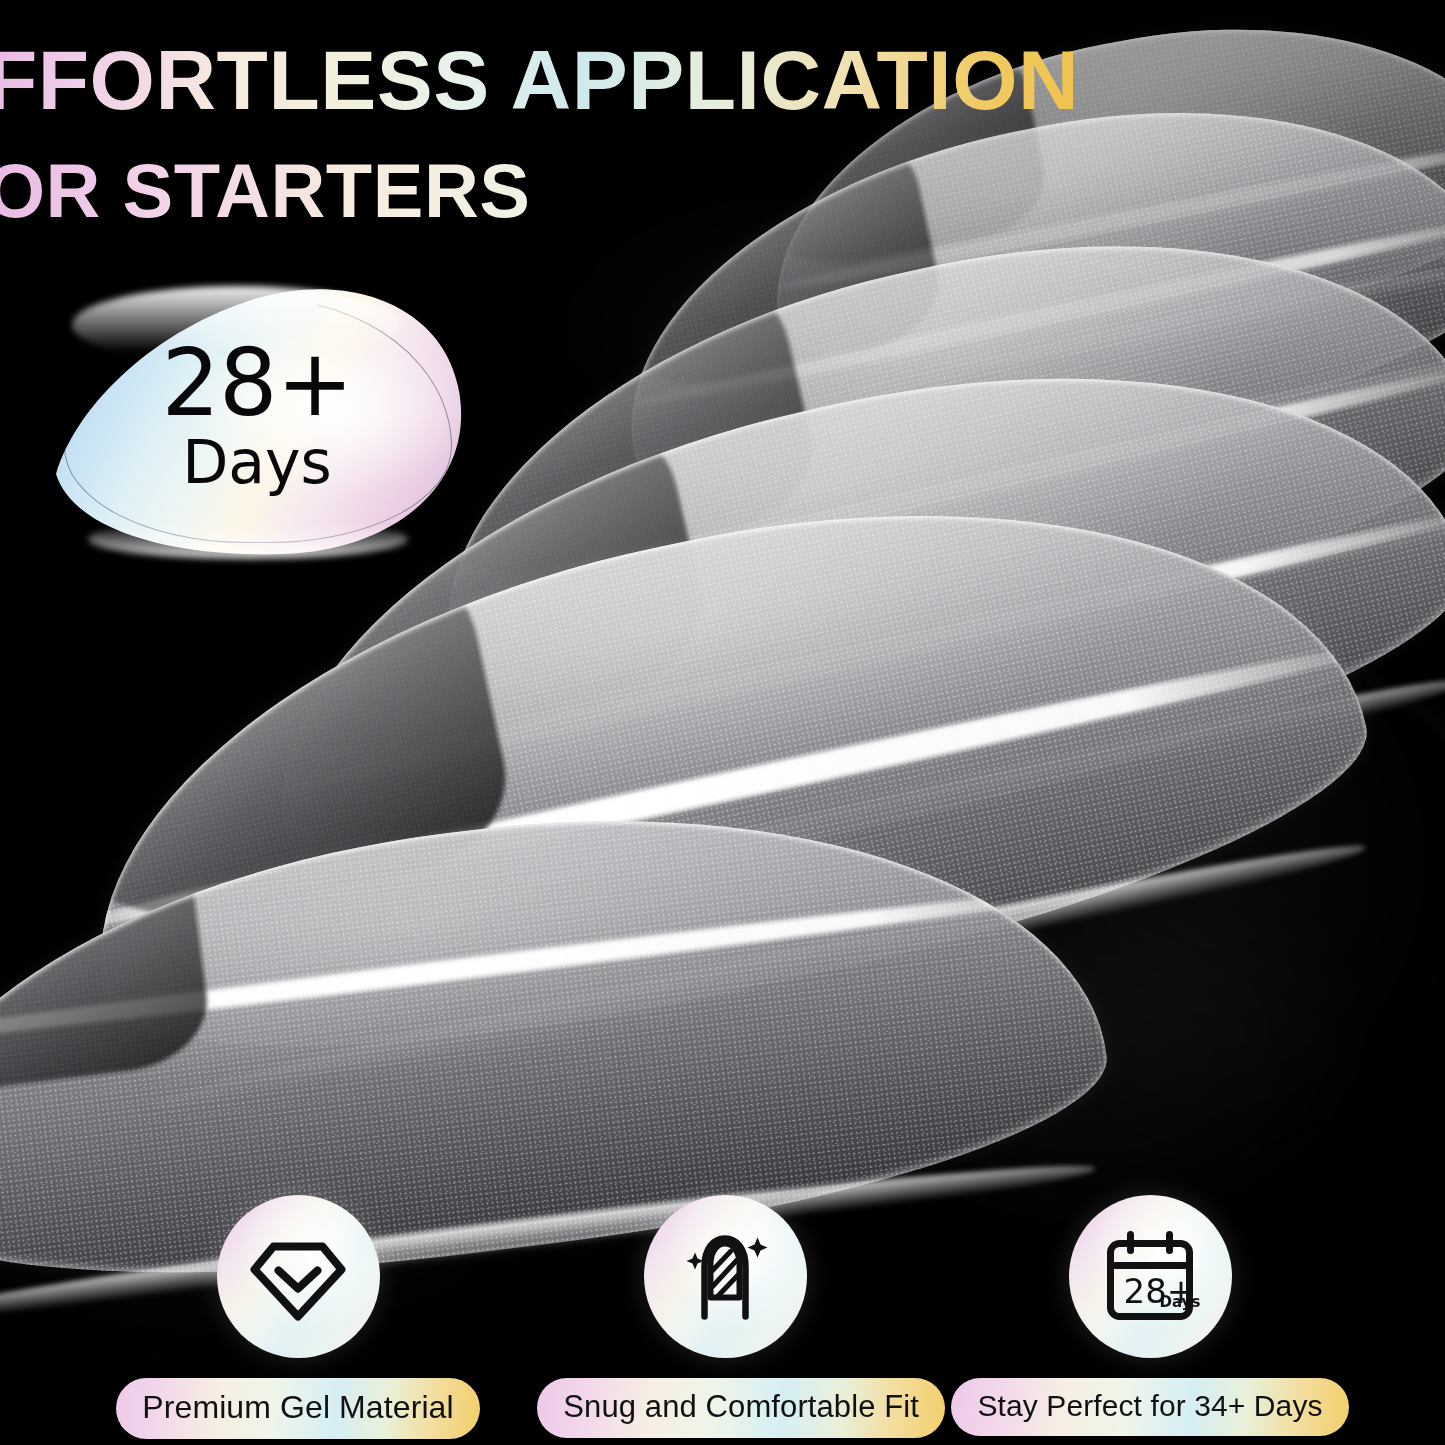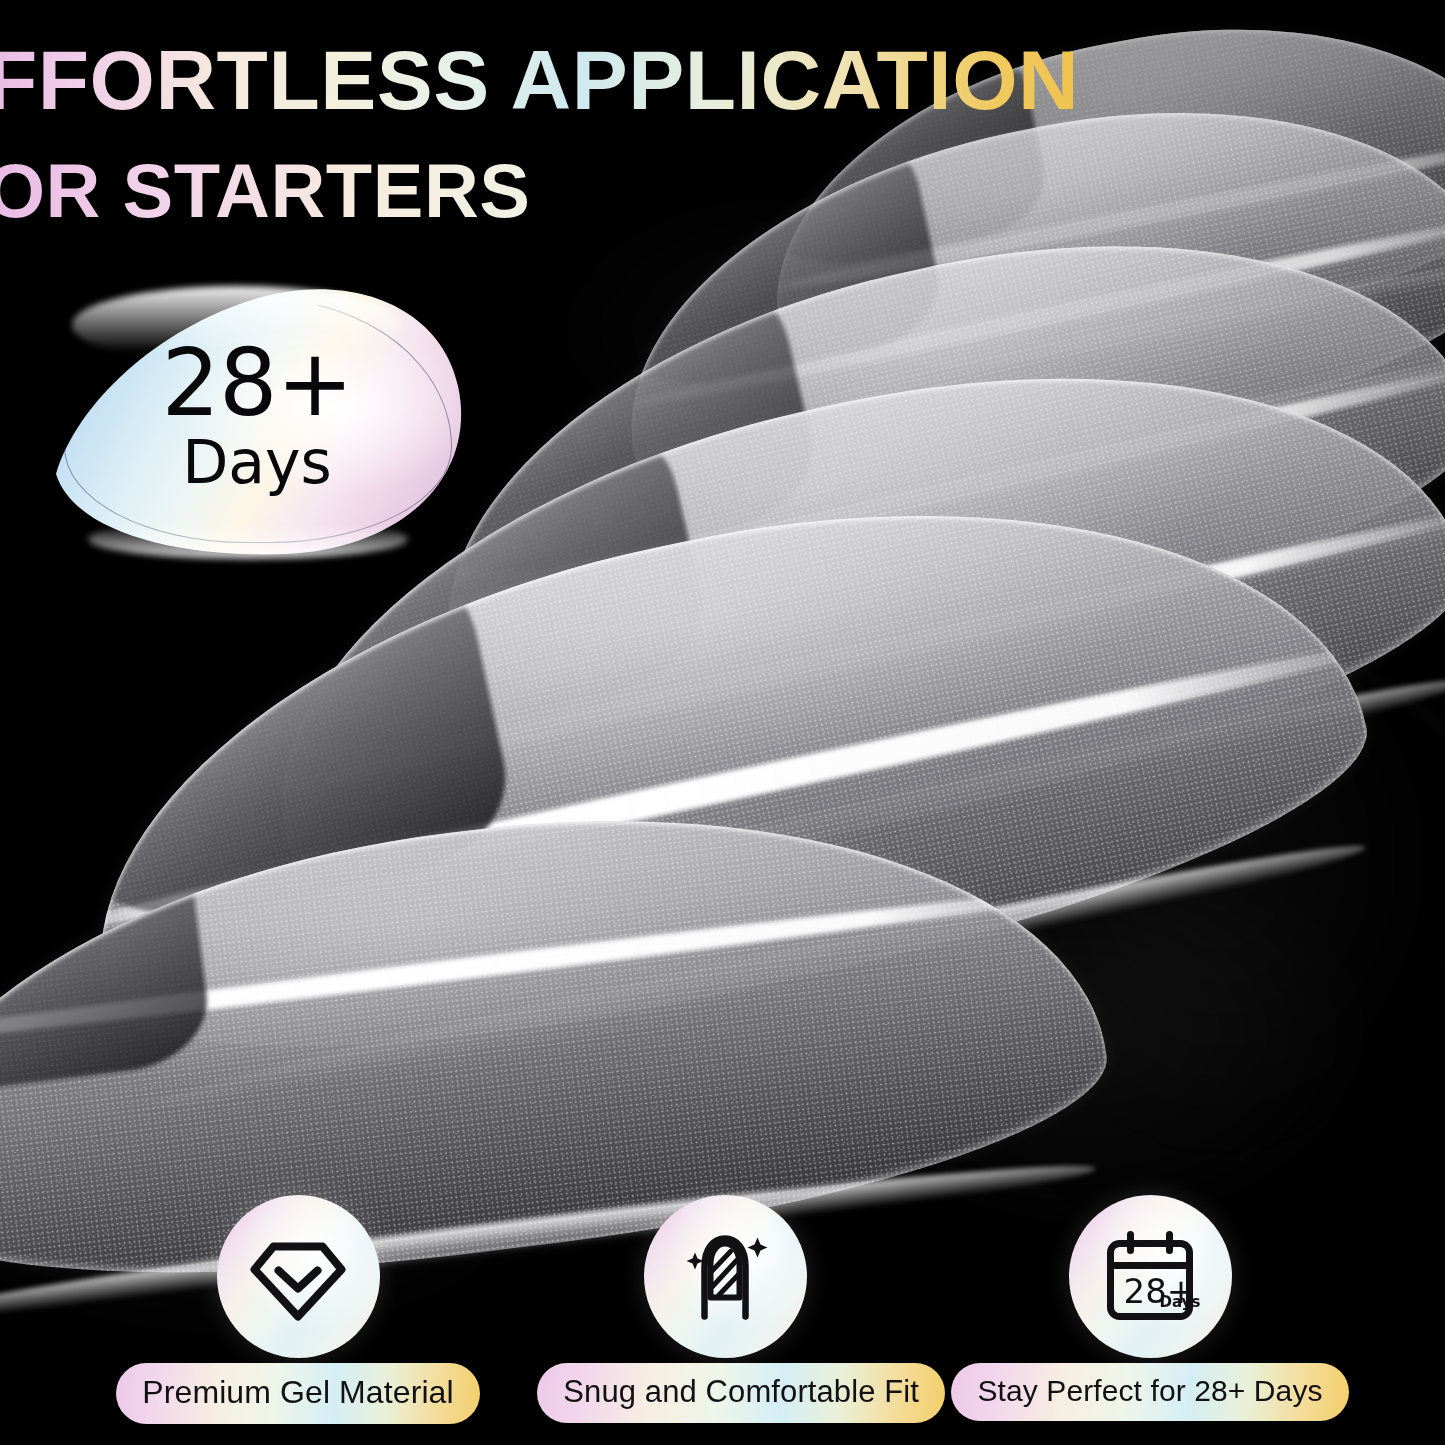--- a/index.html
+++ b/index.html
@@ -207,21 +207,21 @@
         #eef6f2 50%,
         #e2f1f4 64%,
         #eaf4f0 78%,
         #f6f0ee 90%,
         #f7f5f2 100%);
     box-shadow:0 0 22px 4px rgba(255,255,255,.1);
   }
   .circ svg{position:absolute;left:50%;top:50%;transform:translate(-50%,-50%);}
 
   .pill{
-    margin:5px auto 0;
+    margin:20px auto 0;
     display:inline-block;
     padding:11px 26px 13px;
     border-radius:40px;
     color:#111114;
     font-size:31px;
     font-weight:400;
     white-space:nowrap;
     letter-spacing:.1px;
     background:linear-gradient(96deg,
       #edc9e8 0%,
@@ -371,17 +371,17 @@
           <path d="M33 10 L33 26 M72 10 L72 26" stroke="#111114" stroke-width="7" stroke-linecap="round"></path>
 
           <rect x="13" y="19" width="79" height="73" rx="9" fill="none" stroke="#111114" stroke-width="7"></rect>
 
           <path d="M13 41 L92 41" stroke="#111114" stroke-width="7"></path>
 
           <text x="26" y="78" font-family="DejaVu Sans, sans-serif" font-size="34" fill="#111114">28+</text>
           <text x="62" y="82" font-family="DejaVu Sans, sans-serif" font-size="15" font-weight="bold" fill="#111114">Days</text>
         </svg>
       </div>
-      <div class="pill">Stay Perfect for 28+ Days</div>
+      <div class="pill">Stay Perfect for 34+ Days</div>
     </div>
 
   </div>
 </div>
 
 </body></html>

